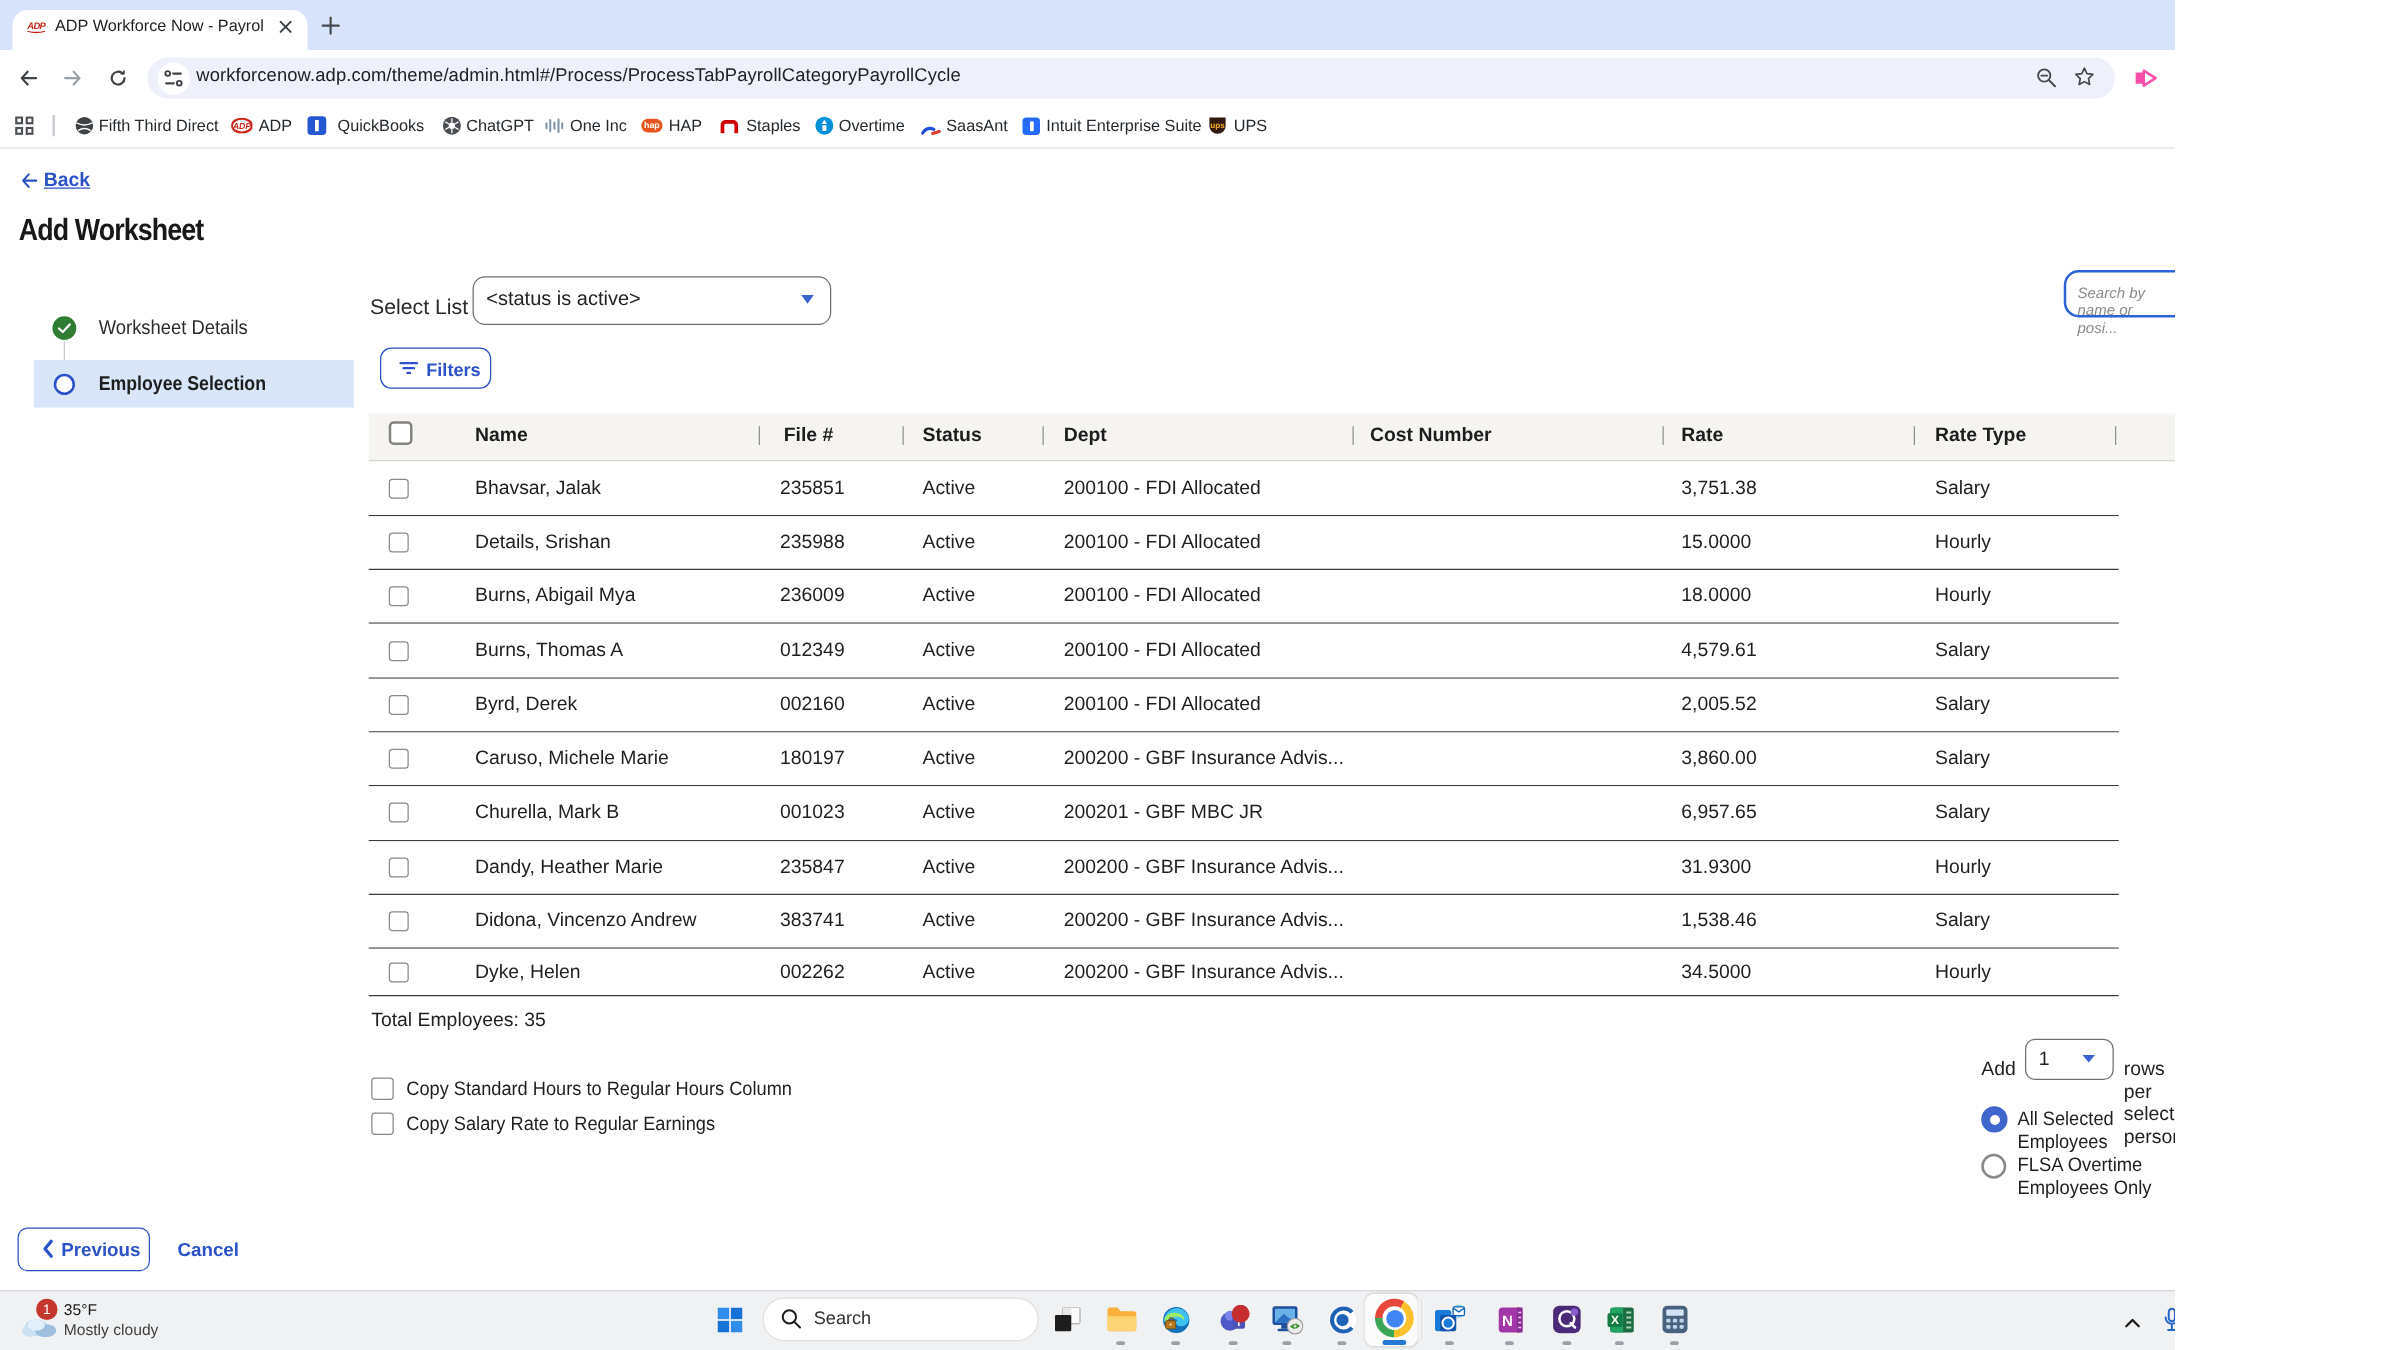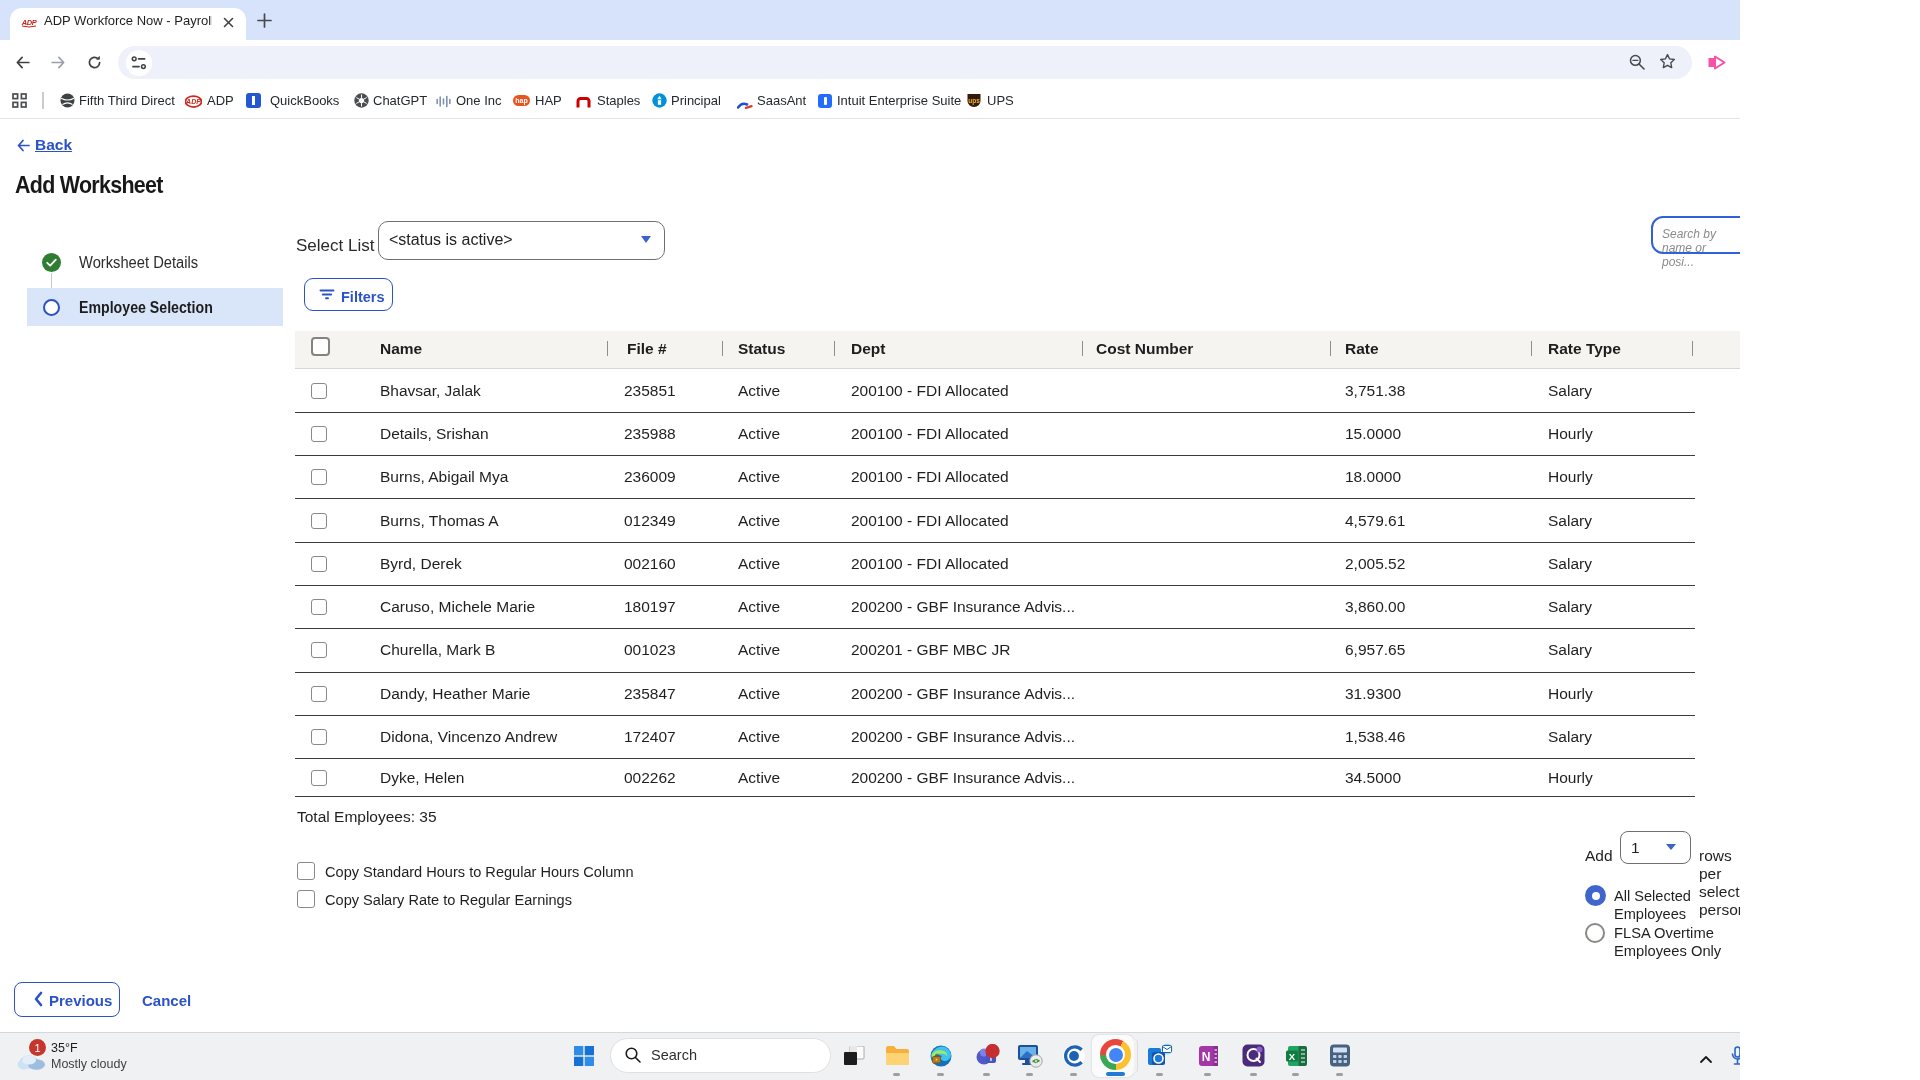--- a/index.html
+++ b/index.html
@@ -84,20 +84,21 @@
 </div>
 <div class="a" style="left:126px;top:50px;width:26px;height:26px;border-radius:50%;background:#fff"></div>
 <div class="a" style="left:131px;top:55px;width:16px;height:16px">
   <svg width="16" height="16" viewBox="0 0 16 16">
         <circle cx="3.2" cy="3.8" r="1.9" fill="none" stroke="#3f4245" stroke-width="1.5"></circle>
         <path d="M7.6 3.8 H13.6" stroke="#3f4245" stroke-width="1.8" stroke-linecap="round"></path>
         <circle cx="12.4" cy="11.6" r="1.9" fill="none" stroke="#3f4245" stroke-width="1.5"></circle>
         <path d="M2 11.6 H8" stroke="#3f4245" stroke-width="1.8" stroke-linecap="round"></path>
       </svg>
 </div>
+<div class="a" style="left:157px;top:53px;font-size:14.7px;color:#202124;letter-spacing:0.1px">workforcenow.adp.com/theme/admin.html#/Process/ProcessTabPayrollCategoryPayrollCycle</div>
 <div class="a" style="left:1628px;top:53px;width:18px;height:18px">
   <svg width="18" height="18" viewBox="0 0 18 18">
         <circle cx="7.4" cy="7.4" r="4.9" fill="none" stroke="#45484c" stroke-width="1.5"></circle>
         <path d="M11 11 L16 16" stroke="#45484c" stroke-width="1.6" stroke-linecap="round"></path>
         <path d="M5 7.4 H9.8" stroke="#45484c" stroke-width="1.4" stroke-linecap="round"></path>
       </svg>
 </div>
 <div class="a" style="left:1658px;top:52px;width:19px;height:19px">
   <svg width="19" height="19" viewBox="0 0 24 24">
         <path d="M12 3.2 l2.6 5.5 6 .8 -4.4 4.2 1.1 6 -5.3-2.9 -5.3 2.9 1.1-6 -4.4-4.2 6-.8 z" fill="none" stroke="#45484c" stroke-width="1.7" stroke-linejoin="round"></path>
@@ -196,21 +197,21 @@
       </svg>
 </div>
 <div class="a bktxt" style="left:597px;top:93px">Staples</div>
 <div class="a" style="left:652px;top:93px;width:15px;height:15px">
   <svg width="15" height="15" viewBox="0 0 15 15">
         <circle cx="7.5" cy="7.5" r="7.2" fill="#0091da"></circle>
         <path d="M7.5 2.8 L9.7 6.2 H5.3 Z" fill="#fff"></path>
         <rect x="5.9" y="7.2" width="3.2" height="4.6" fill="#fff"></rect>
       </svg>
 </div>
-<div class="a bktxt" style="left:671px;top:93px">Principal</div>
+<div class="a bktxt" style="left:671px;top:93px">Overtime</div>
 <div class="a" style="left:737px;top:96px;width:16px;height:9px">
   <svg width="16" height="9" viewBox="0 0 16 9">
         <path d="M1 6.5 Q5 1 10 3.5" stroke="#1f4fd8" stroke-width="2.6" fill="none" stroke-linecap="round"></path>
         <path d="M9 6.8 L14.5 5.2" stroke="#e03a2f" stroke-width="2.4" fill="none" stroke-linecap="round"></path>
       </svg>
 </div>
 <div class="a bktxt" style="left:757px;top:93px">SaasAnt</div>
 <div class="a" style="left:818px;top:94px;width:14px;height:14px;background:#236cff;border-radius:3px">
   <div style="position:absolute;left:5.5px;top:3px;width:3px;height:8px;background:#fff;border-radius:1px"></div>
 </div>
@@ -362,21 +363,21 @@
       <div class="cell" style="left:443px">Active</div>
       <div class="cell" style="left:556px">200200 - GBF Insurance Advis...</div>
       <div class="cell" style="left:1050px">31.9300</div>
       <div class="cell" style="left:1253px">Hourly</div>
     </div>
 <div class="a row" style="top:715.9px;height:43.3px">
       <div class="cell" style="left:16px">
         <div class="cb"></div>
       </div>
       <div class="cell" style="left:85px">Didona, Vincenzo Andrew</div>
-      <div class="cell" style="left:329px">172407</div>
+      <div class="cell" style="left:329px">383741</div>
       <div class="cell" style="left:443px">Active</div>
       <div class="cell" style="left:556px">200200 - GBF Insurance Advis...</div>
       <div class="cell" style="left:1050px">1,538.46</div>
       <div class="cell" style="left:1253px">Salary</div>
     </div>
 <div class="a row" style="top:759.2px;height:38.3px">
       <div class="cell" style="left:16px">
         <div class="cb"></div>
       </div>
       <div class="cell" style="left:85px">Dyke, Helen</div>

